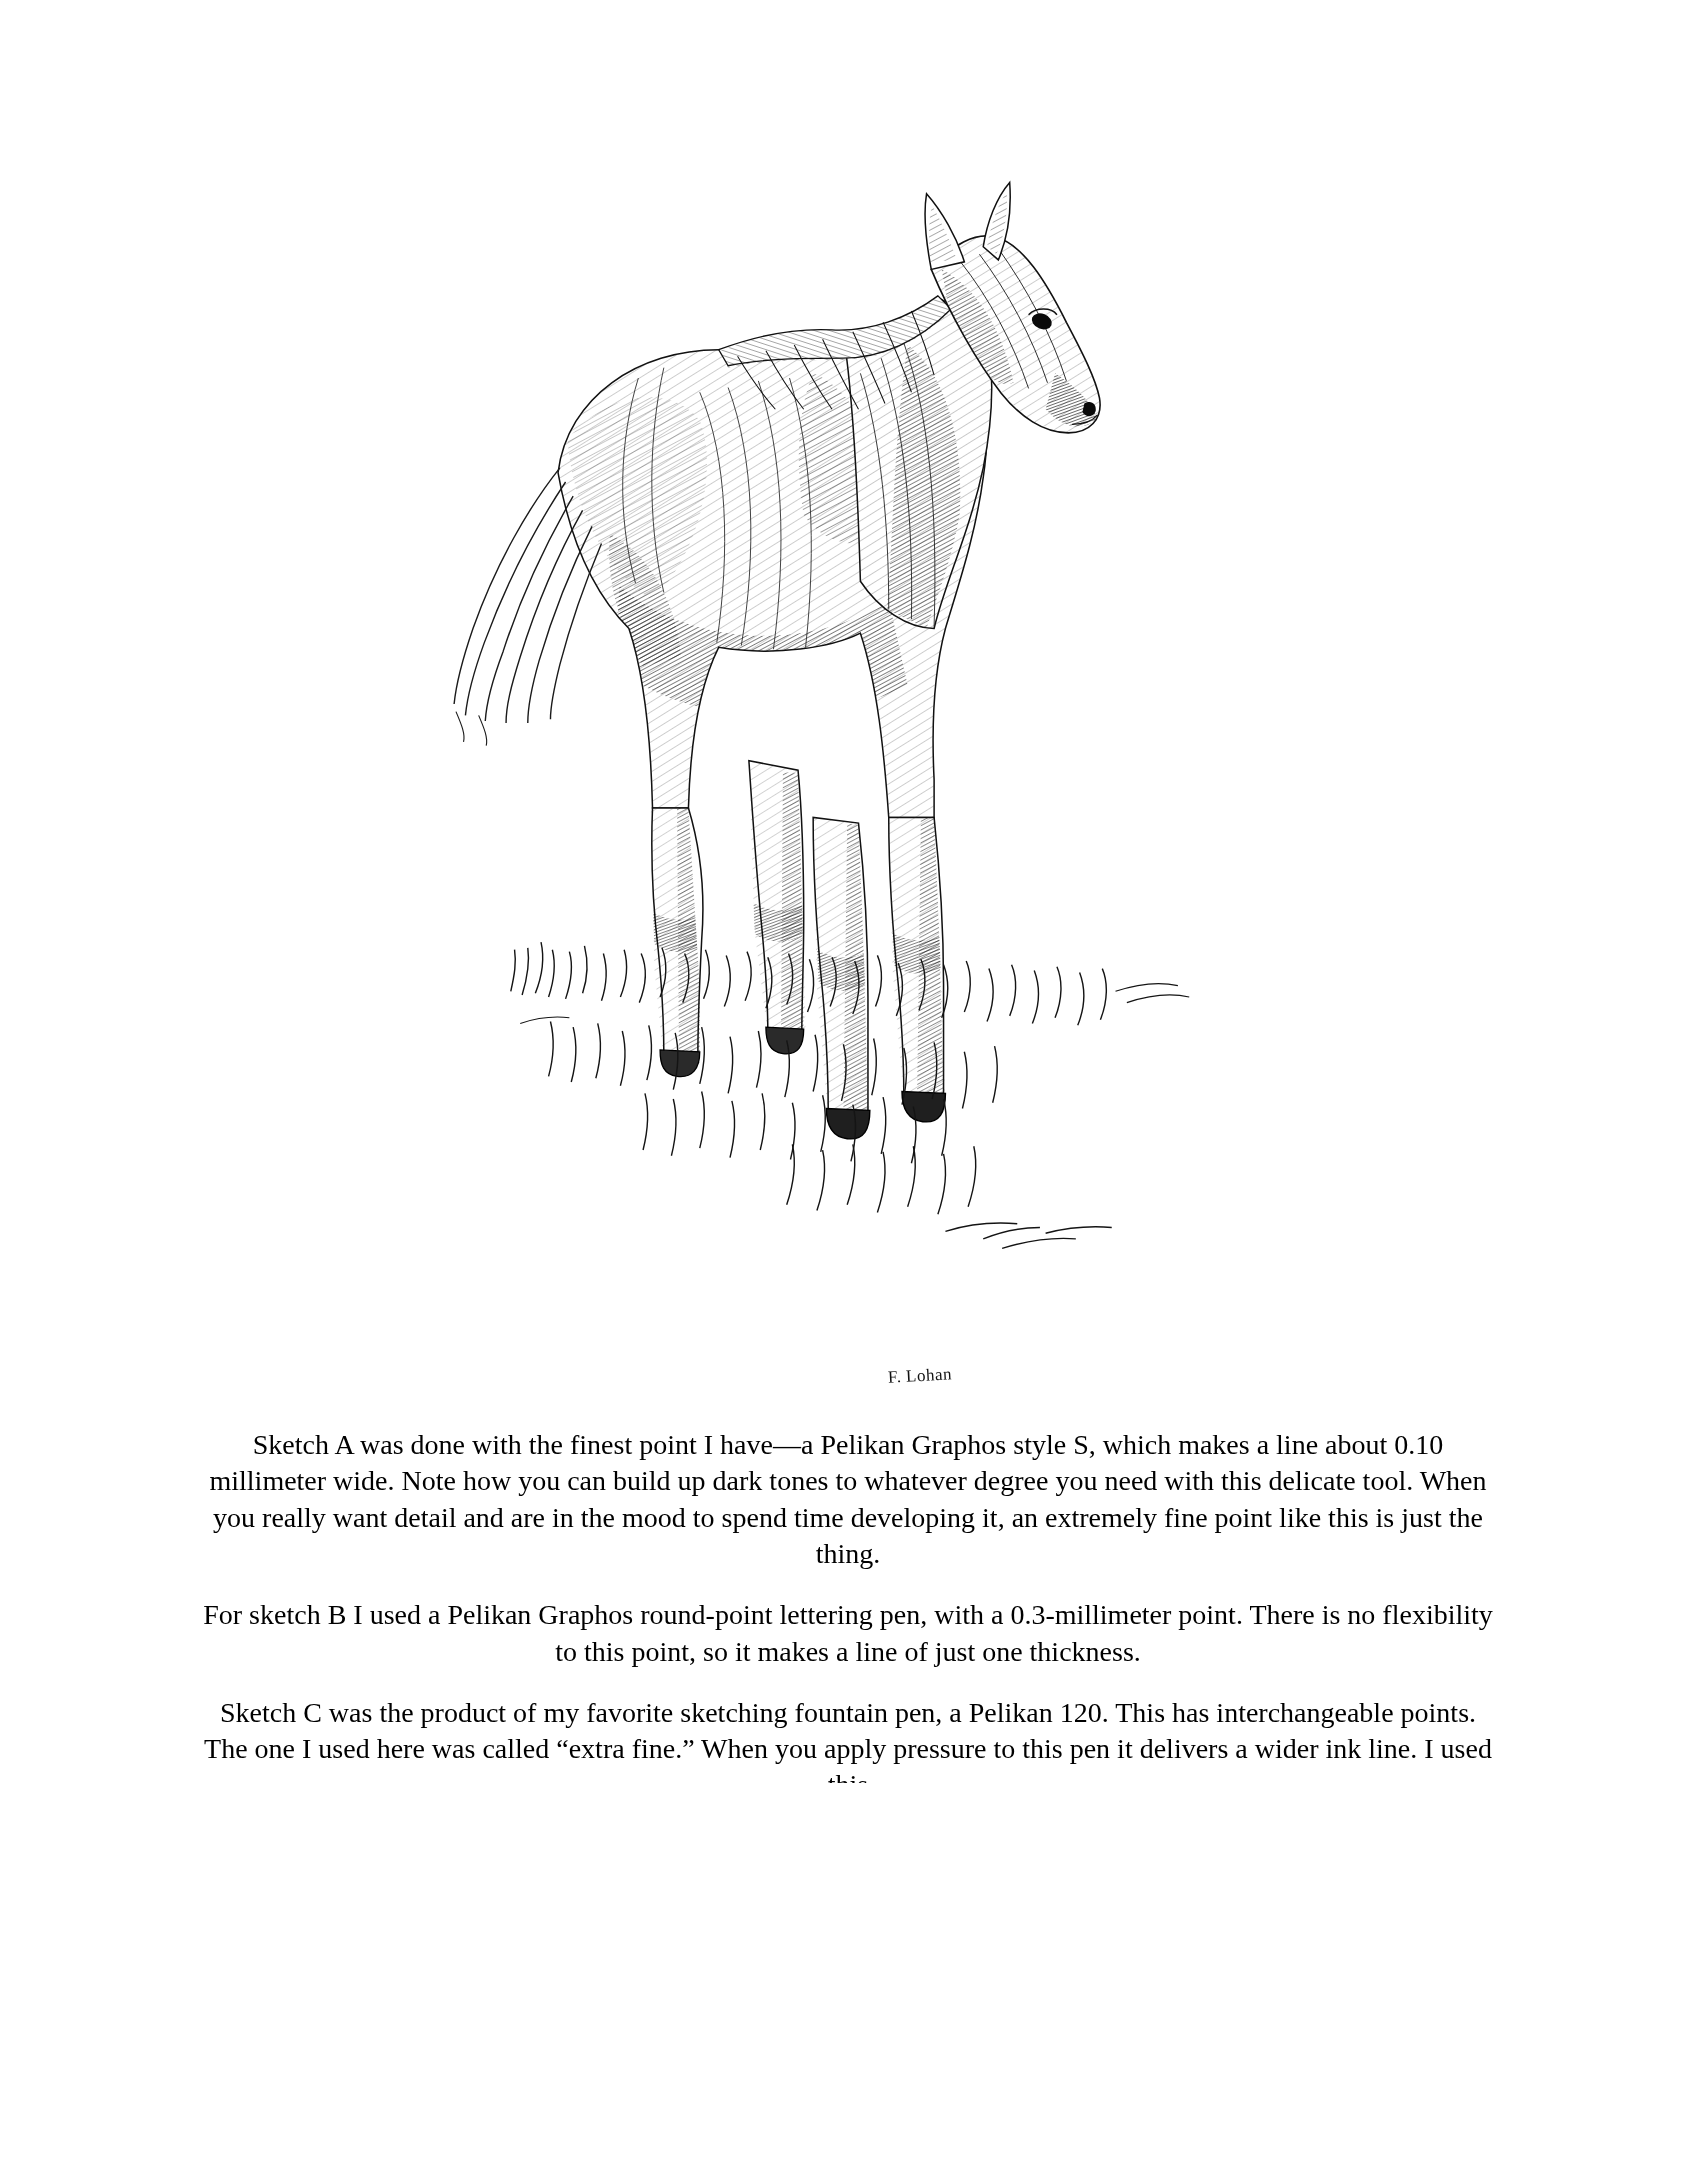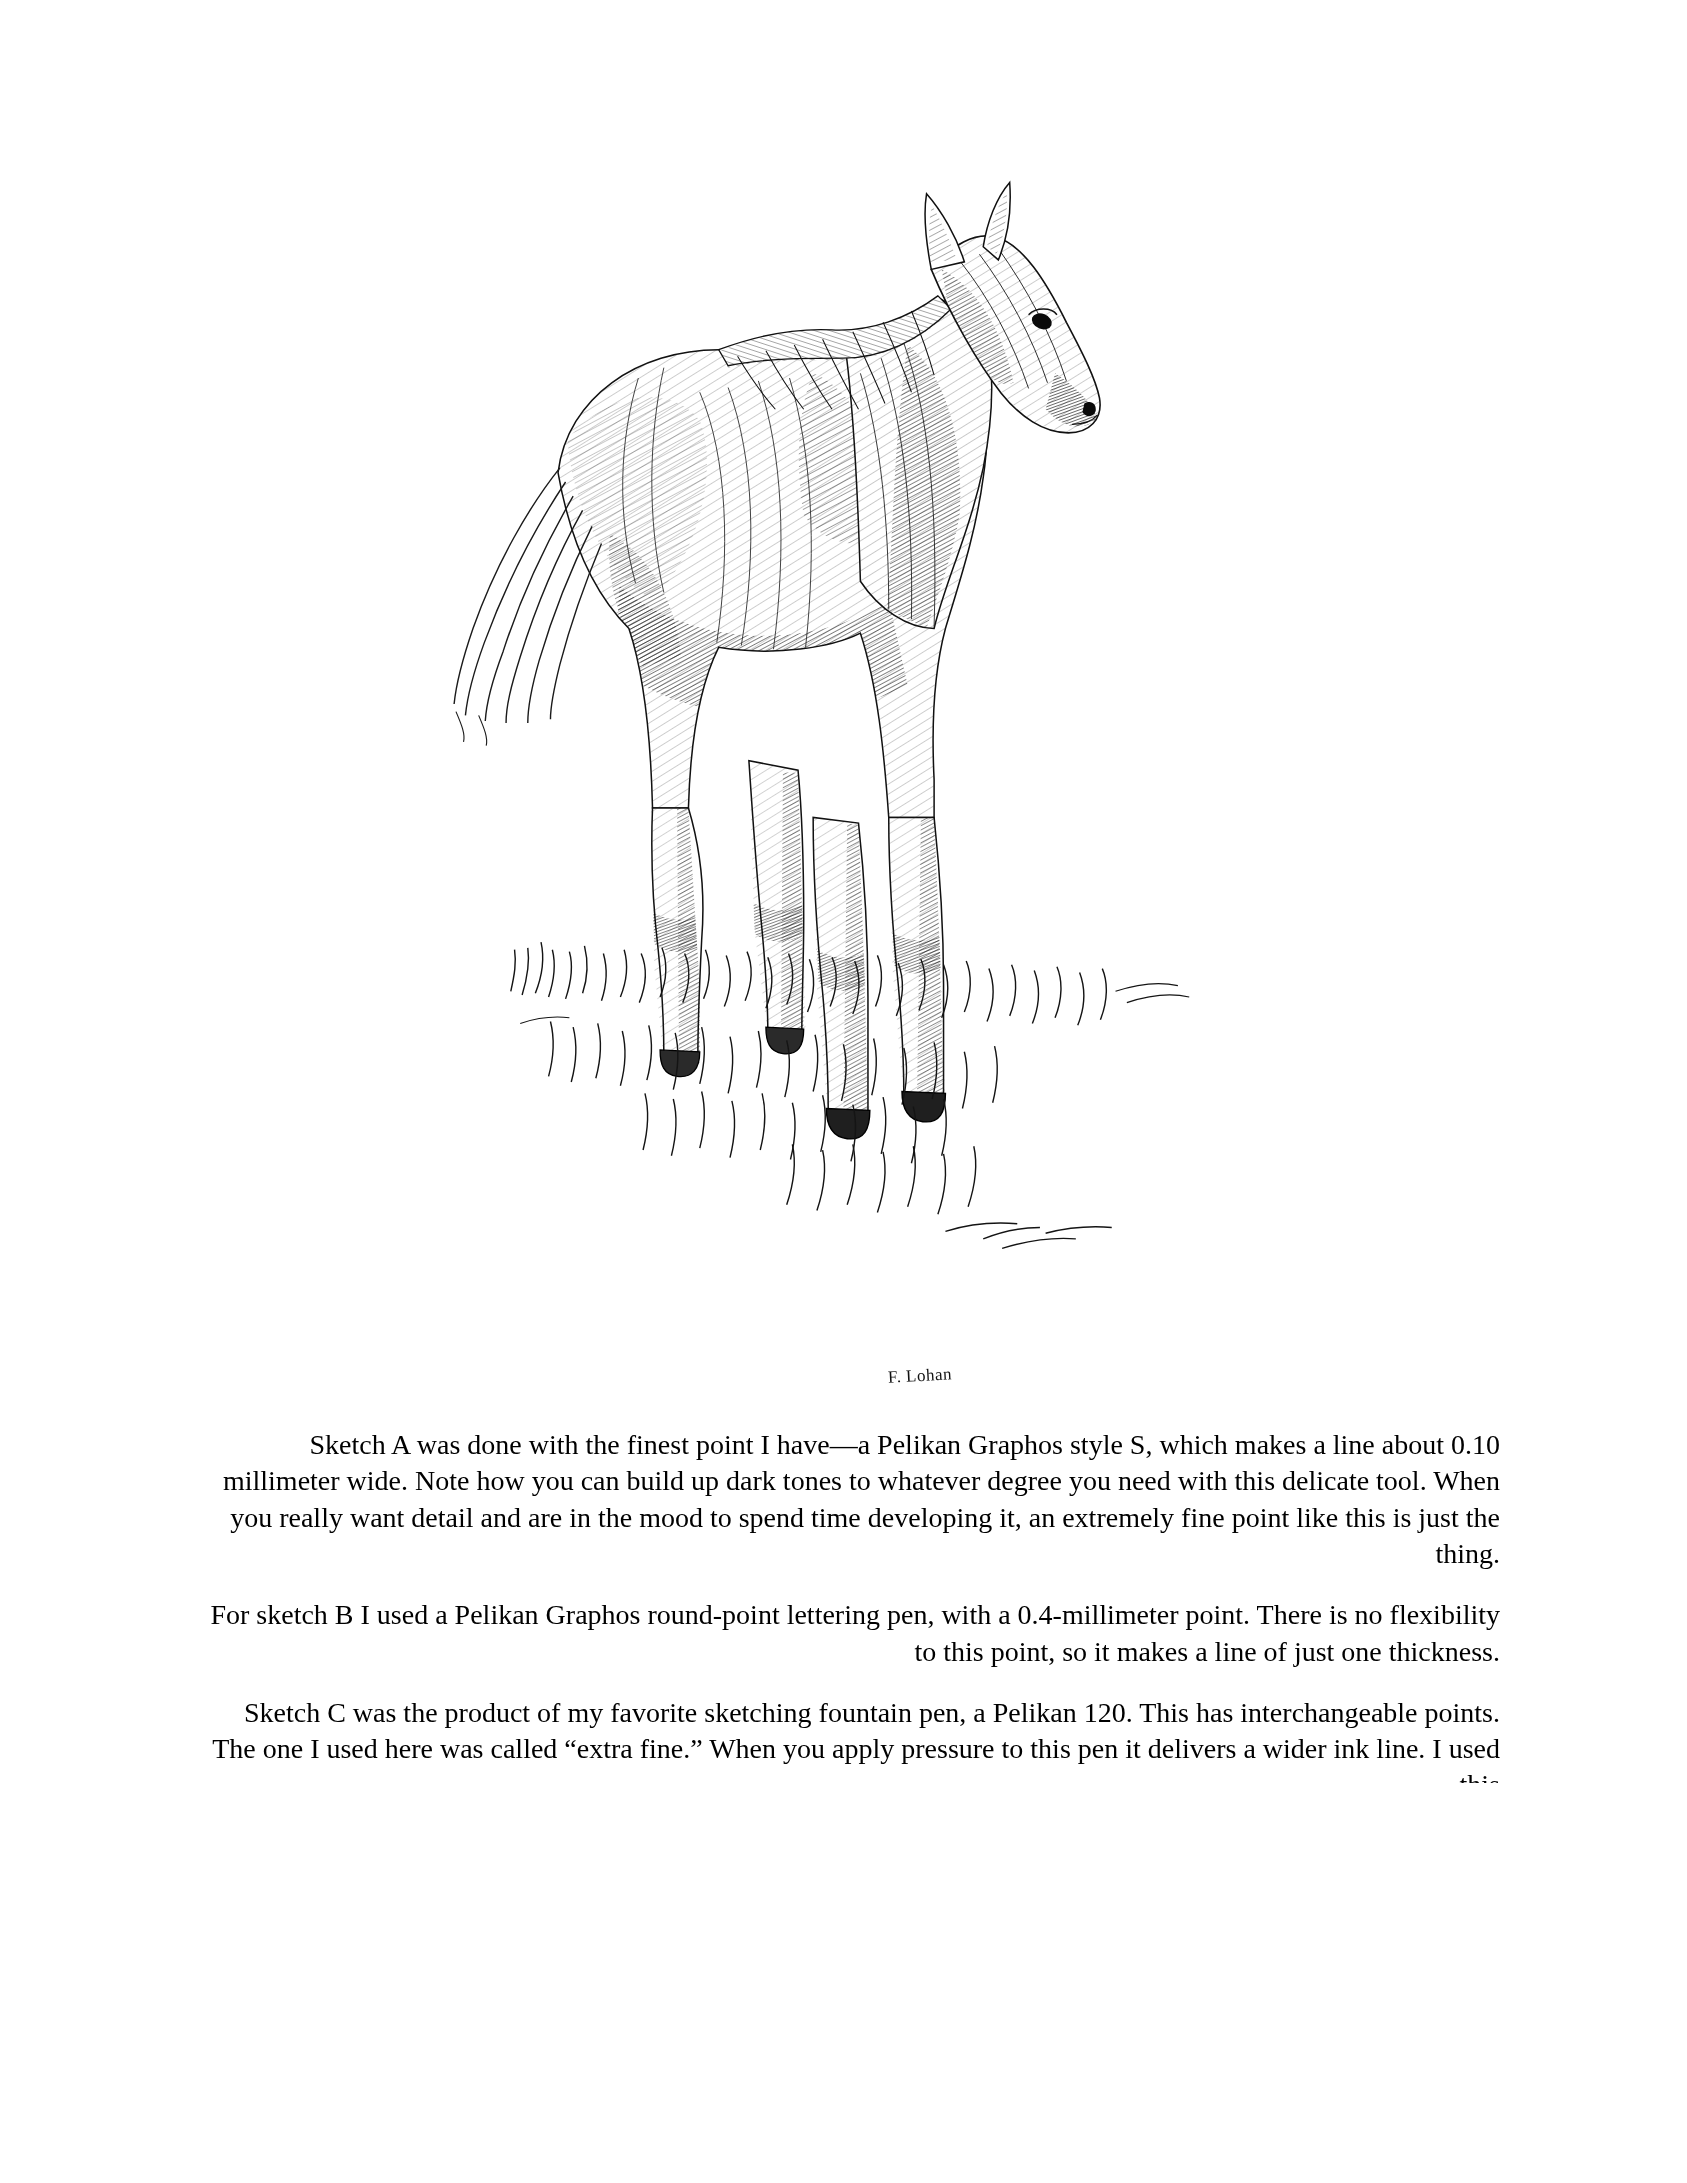--- a/index.html
+++ b/index.html
@@ -50,21 +50,21 @@
   .body-text {
     position: absolute;
     left: 196px;
     top: 1427px;
     width: 1304px;
   }
   .para {
     font-family: "Liberation Serif", serif;
     font-size: 28px;
     line-height: 1.30;
-    text-align: right;
+    text-align: center;
     margin: 0 0 24.6px 0;
     color: #000;
   }
   .para:last-child {
     margin-bottom: 0;
   }
   
   .clipped {
     overflow: hidden;
     max-height: 88px;
@@ -371,18 +371,18 @@
         <path d="M752 896 C 776 888, 800 886, 818 890"></path>
         <path d="M110 918 C 128 912, 146 910, 162 912"></path>
       </g>
     </svg>
   </div>
 
   <div class="figure-caption">F. Lohan</div>
 
   <div class="body-text">
     <p class="para">Sketch A was done with the finest point I have—a Pelikan Graphos style S, which makes a line about 0.10 millimeter wide. Note how you can build up dark tones to whatever degree you need with this delicate tool. When you really want detail and are in the mood to spend time developing it, an extremely fine point like this is just the thing.</p>
-    <p class="para">For sketch B I used a Pelikan Graphos round-point lettering pen, with a 0.4-millimeter point. There is no flexibility to this point, so it makes a line of just one thickness.</p>
+    <p class="para">For sketch B I used a Pelikan Graphos round-point lettering pen, with a 0.3-millimeter point. There is no flexibility to this point, so it makes a line of just one thickness.</p>
     <p class="para clipped">Sketch C was the product of my favorite sketching fountain pen, a Pelikan 120. This has interchangeable points. The one I used here was called “extra fine.” When you apply pressure to this pen it delivers a wider ink line. I used this</p>
   </div>
 
 </div>
 
 
 </body></html>

